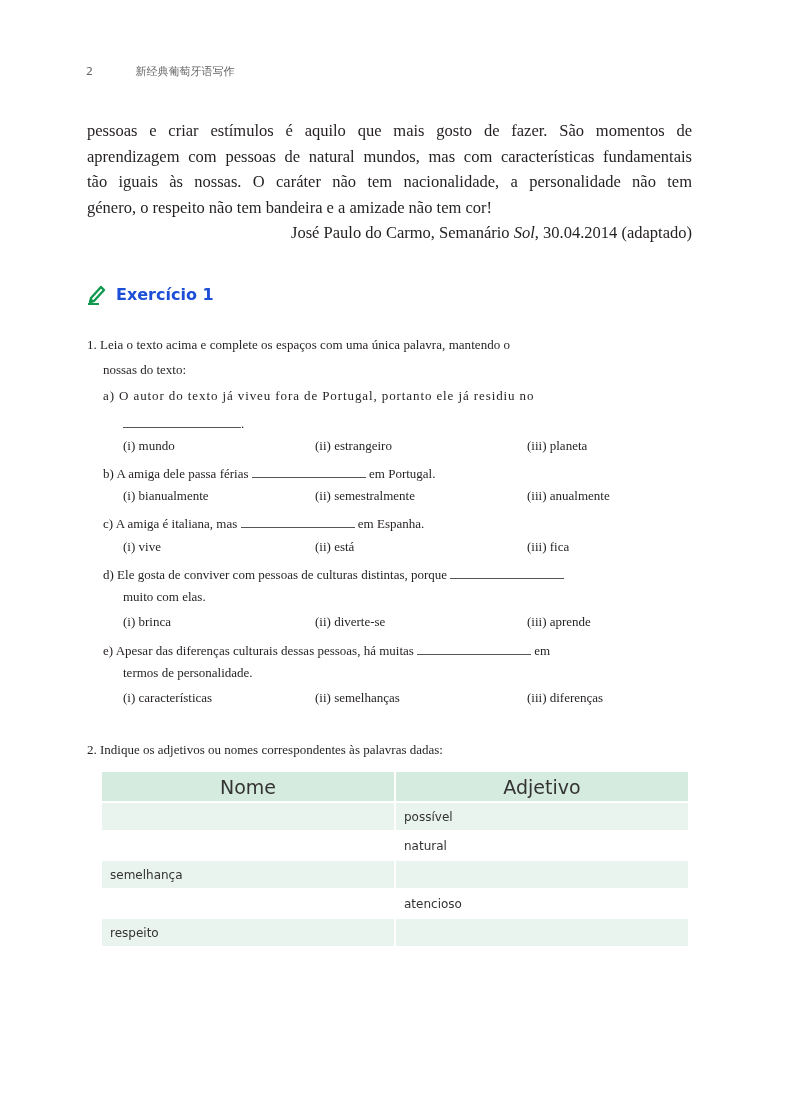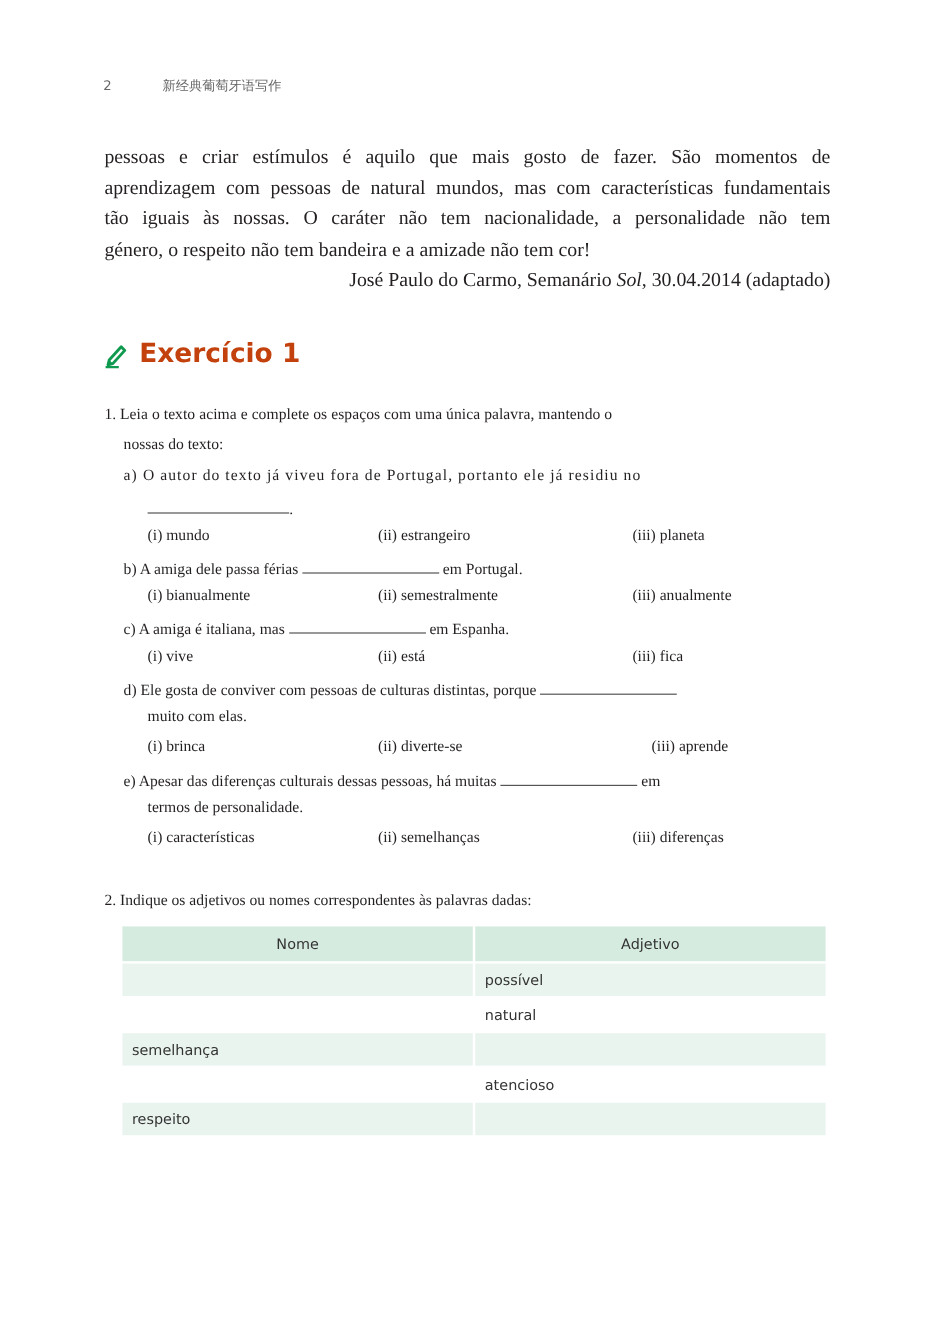--- a/index.html
+++ b/index.html
@@ -6,29 +6,29 @@
   body { width: 790px; height: 1111px; position: relative; overflow: hidden;
          font-family: "Liberation Serif", serif; color: #231f20; }
   .header { position: absolute; top: 64px; left: 86px; font-family: "DejaVu Sans", sans-serif;
             font-size: 11px; color: #666; }
   .header .pnum { display: inline-block; width: 46px; }
   .para { position: absolute; left: 87px; width: 605px; font-size: 16.5px; line-height: 25.5px; }
   .para p { margin: 0; text-align: justify; text-align-last: justify; }
   .para p.last { text-align-last: left; }
   .para .src { text-align: right; text-align-last: right; }
   .ex-title { position: absolute; top: 283px; left: 86px; display: flex; align-items: center;
-              color: #c2410c; font-family: "DejaVu Sans", sans-serif; font-weight: bold; font-size: 22px; }
+              color: #1d4ed8; font-family: "DejaVu Sans", sans-serif; font-weight: bold; font-size: 16px; }
   .ex-title svg { margin-right: 8px; }
   .q { position: absolute; left: 87px; width: 605px; font-size: 13px; }
   .line { position: absolute; white-space: nowrap; }
   .blank { display: inline-block; border-bottom: 1px solid #555; height: 14px; vertical-align: baseline; }
   .opt { position: absolute; white-space: nowrap; }
   table.t { position: absolute; top: 770px; left: 102px; width: 590px; border-collapse: separate;
             border-spacing: 2px 2px; margin-left: -2px; font-family: "DejaVu Sans", sans-serif; font-size: 12px; color: #333; }
-  table.t th { background: #d6ebe0; font-weight: normal; height: 27px; text-align: center; font-size: 12px; }
+  table.t th { background: #d6ebe0; font-weight: normal; height: 27px; text-align: center; font-size: 19px; }
   table.t td { height: 27px; padding: 0 0 0 8px; width: 50%; }
   table.t tr.shade td { background: #e9f4ee; }
 </style>
 </head>
 <body>
 
 <div class="header">
   <span class="pnum">2</span>
   <span>新经典葡萄牙语写作</span>
 </div>
@@ -67,21 +67,21 @@
 
   <div class="line" style="top:176px; left:16px;"><span>c)</span> <span>A amiga é italiana, mas</span> <span class="blank" style="width:114px;"></span> <span>em Espanha.</span></div>
   <div class="opt" style="top:202px; left:36px;">(i) vive</div>
   <div class="opt" style="top:202px; left:228px;">(ii) está</div>
   <div class="opt" style="top:202px; left:440px;">(iii) fica</div>
 
   <div class="line" style="top:227px; left:16px;"><span>d)</span> <span>Ele gosta de conviver com pessoas de culturas distintas, porque</span> <span class="blank" style="width:114px;"></span></div>
   <div class="line" style="top:252px; left:36px;">muito com elas.</div>
   <div class="opt" style="top:277px; left:36px;">(i) brinca</div>
   <div class="opt" style="top:277px; left:228px;">(ii) diverte-se</div>
-  <div class="opt" style="top:277px; left:456px;">(iii) aprende</div>
+  <div class="opt" style="top:277px; left:440px;">(iii) aprende</div>
 
   <div class="line" style="top:303px; left:16px;"><span>e)</span> <span>Apesar das diferenças culturais dessas pessoas, há muitas</span> <span class="blank" style="width:114px;"></span> <span>em</span></div>
   <div class="line" style="top:328px; left:36px;">termos de personalidade.</div>
   <div class="opt" style="top:353px; left:36px;">(i) características</div>
   <div class="opt" style="top:353px; left:228px;">(ii) semelhanças</div>
   <div class="opt" style="top:353px; left:440px;">(iii) diferenças</div>
 </div>
 
 <div class="q" style="top:742px;">
   <div class="line" style="top:0; left:0;"><span>2.</span> <span>Indique os adjetivos ou nomes correspondentes às palavras dadas:</span></div>

